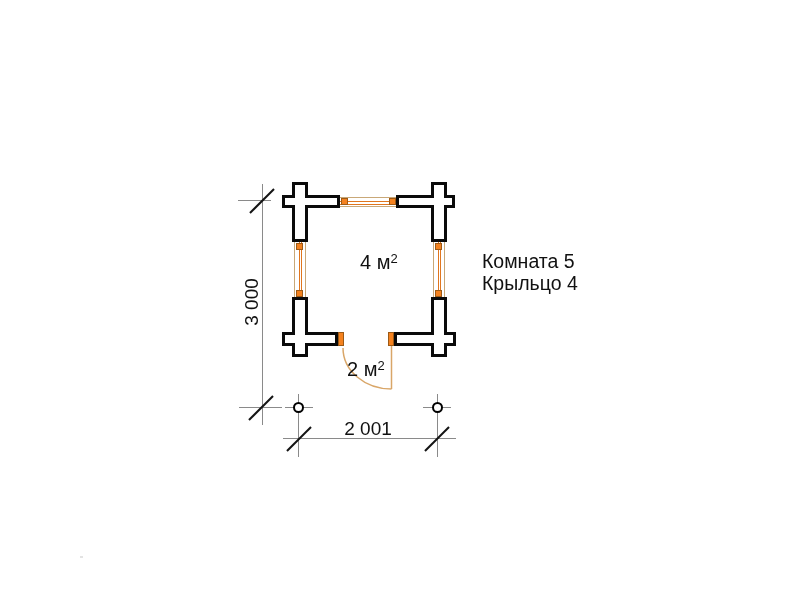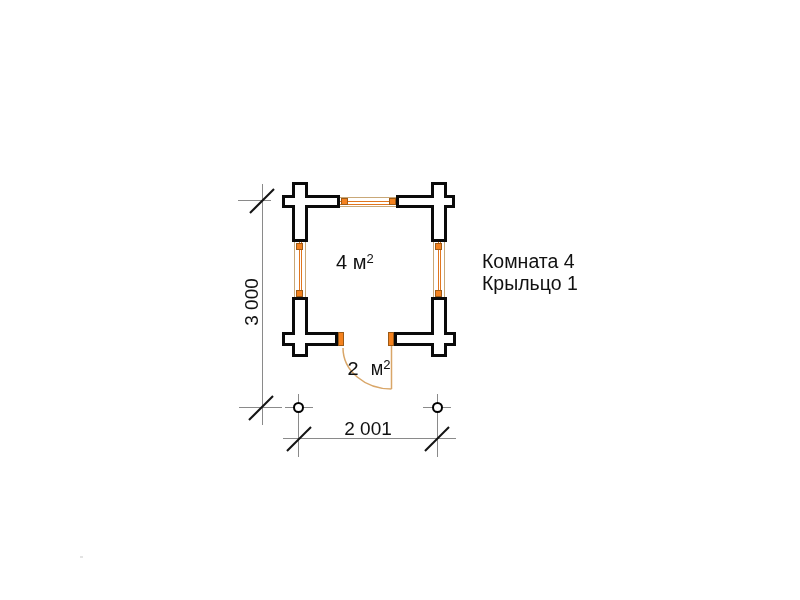--- a/index.html
+++ b/index.html
@@ -123,27 +123,27 @@
 
     <div>
       <div class="jamb" style="left:338px;top:332px;"></div>
       <div class="jamb" style="left:388px;top:332px;"></div>
       <svg class="abs" style="left:338px;top:344px;" width="60" height="50" viewBox="0 0 60 50">
         <path d="M 5 4 A 48.5 41 0 0 0 53.5 45" fill="none" stroke="#d9a668" stroke-width="1.5"></path>
         <line x1="53.5" y1="2" x2="53.5" y2="45" stroke="#d9a668" stroke-width="1.5"></line>
       </svg>
     </div>
 
-    <div class="arealabel" style="left:336px;top:251px;">
+    <div class="arealabel" style="left:360px;top:251px;">
       <span>4 м</span><span class="sup">2</span>
     </div>
-    <div class="arealabel" style="left:347px;top:358px;font-family:Liberation Mono, monospace;">
+    <div class="arealabel" style="left:347px;top:358px;">
       <span>2 м</span><span class="sup">2</span>
     </div>
   </div>
 
   <div class="legend">
-    <div>Комната 4</div>
-    <div>Крыльцо 1</div>
+    <div>Комната 5</div>
+    <div>Крыльцо 4</div>
   </div>
 
   <div class="speck"></div>
 </div>
 
 </body></html>

